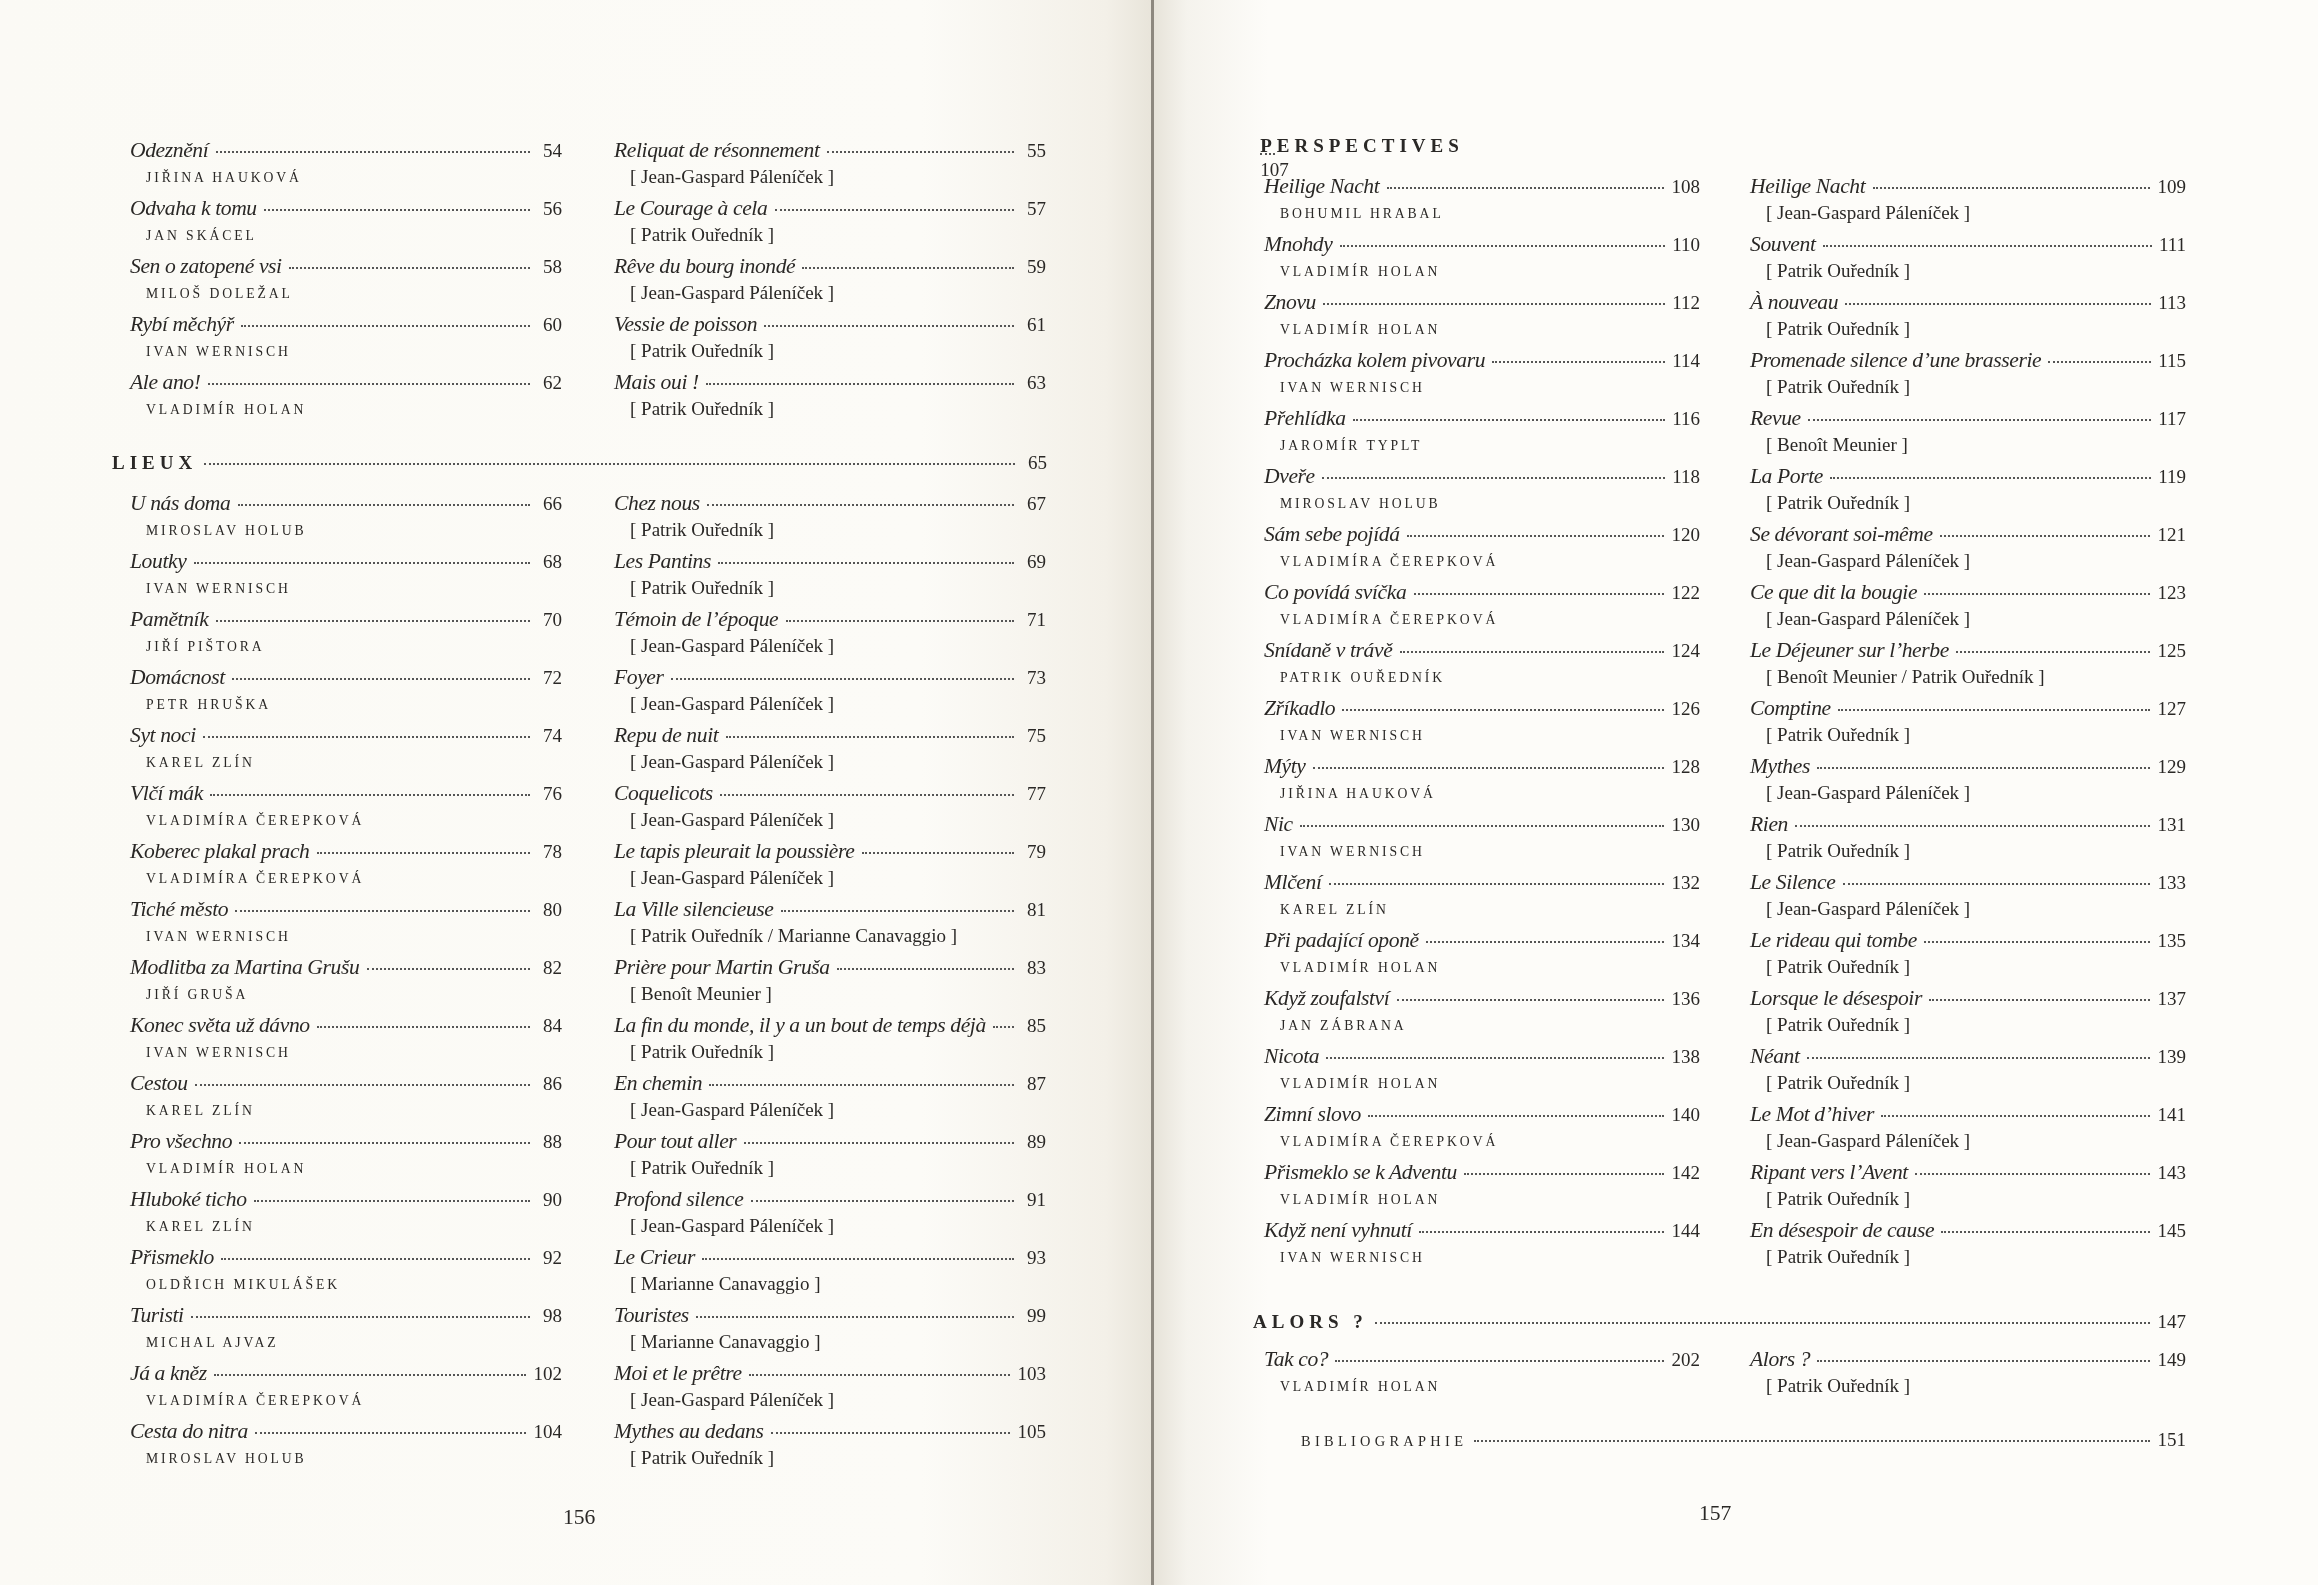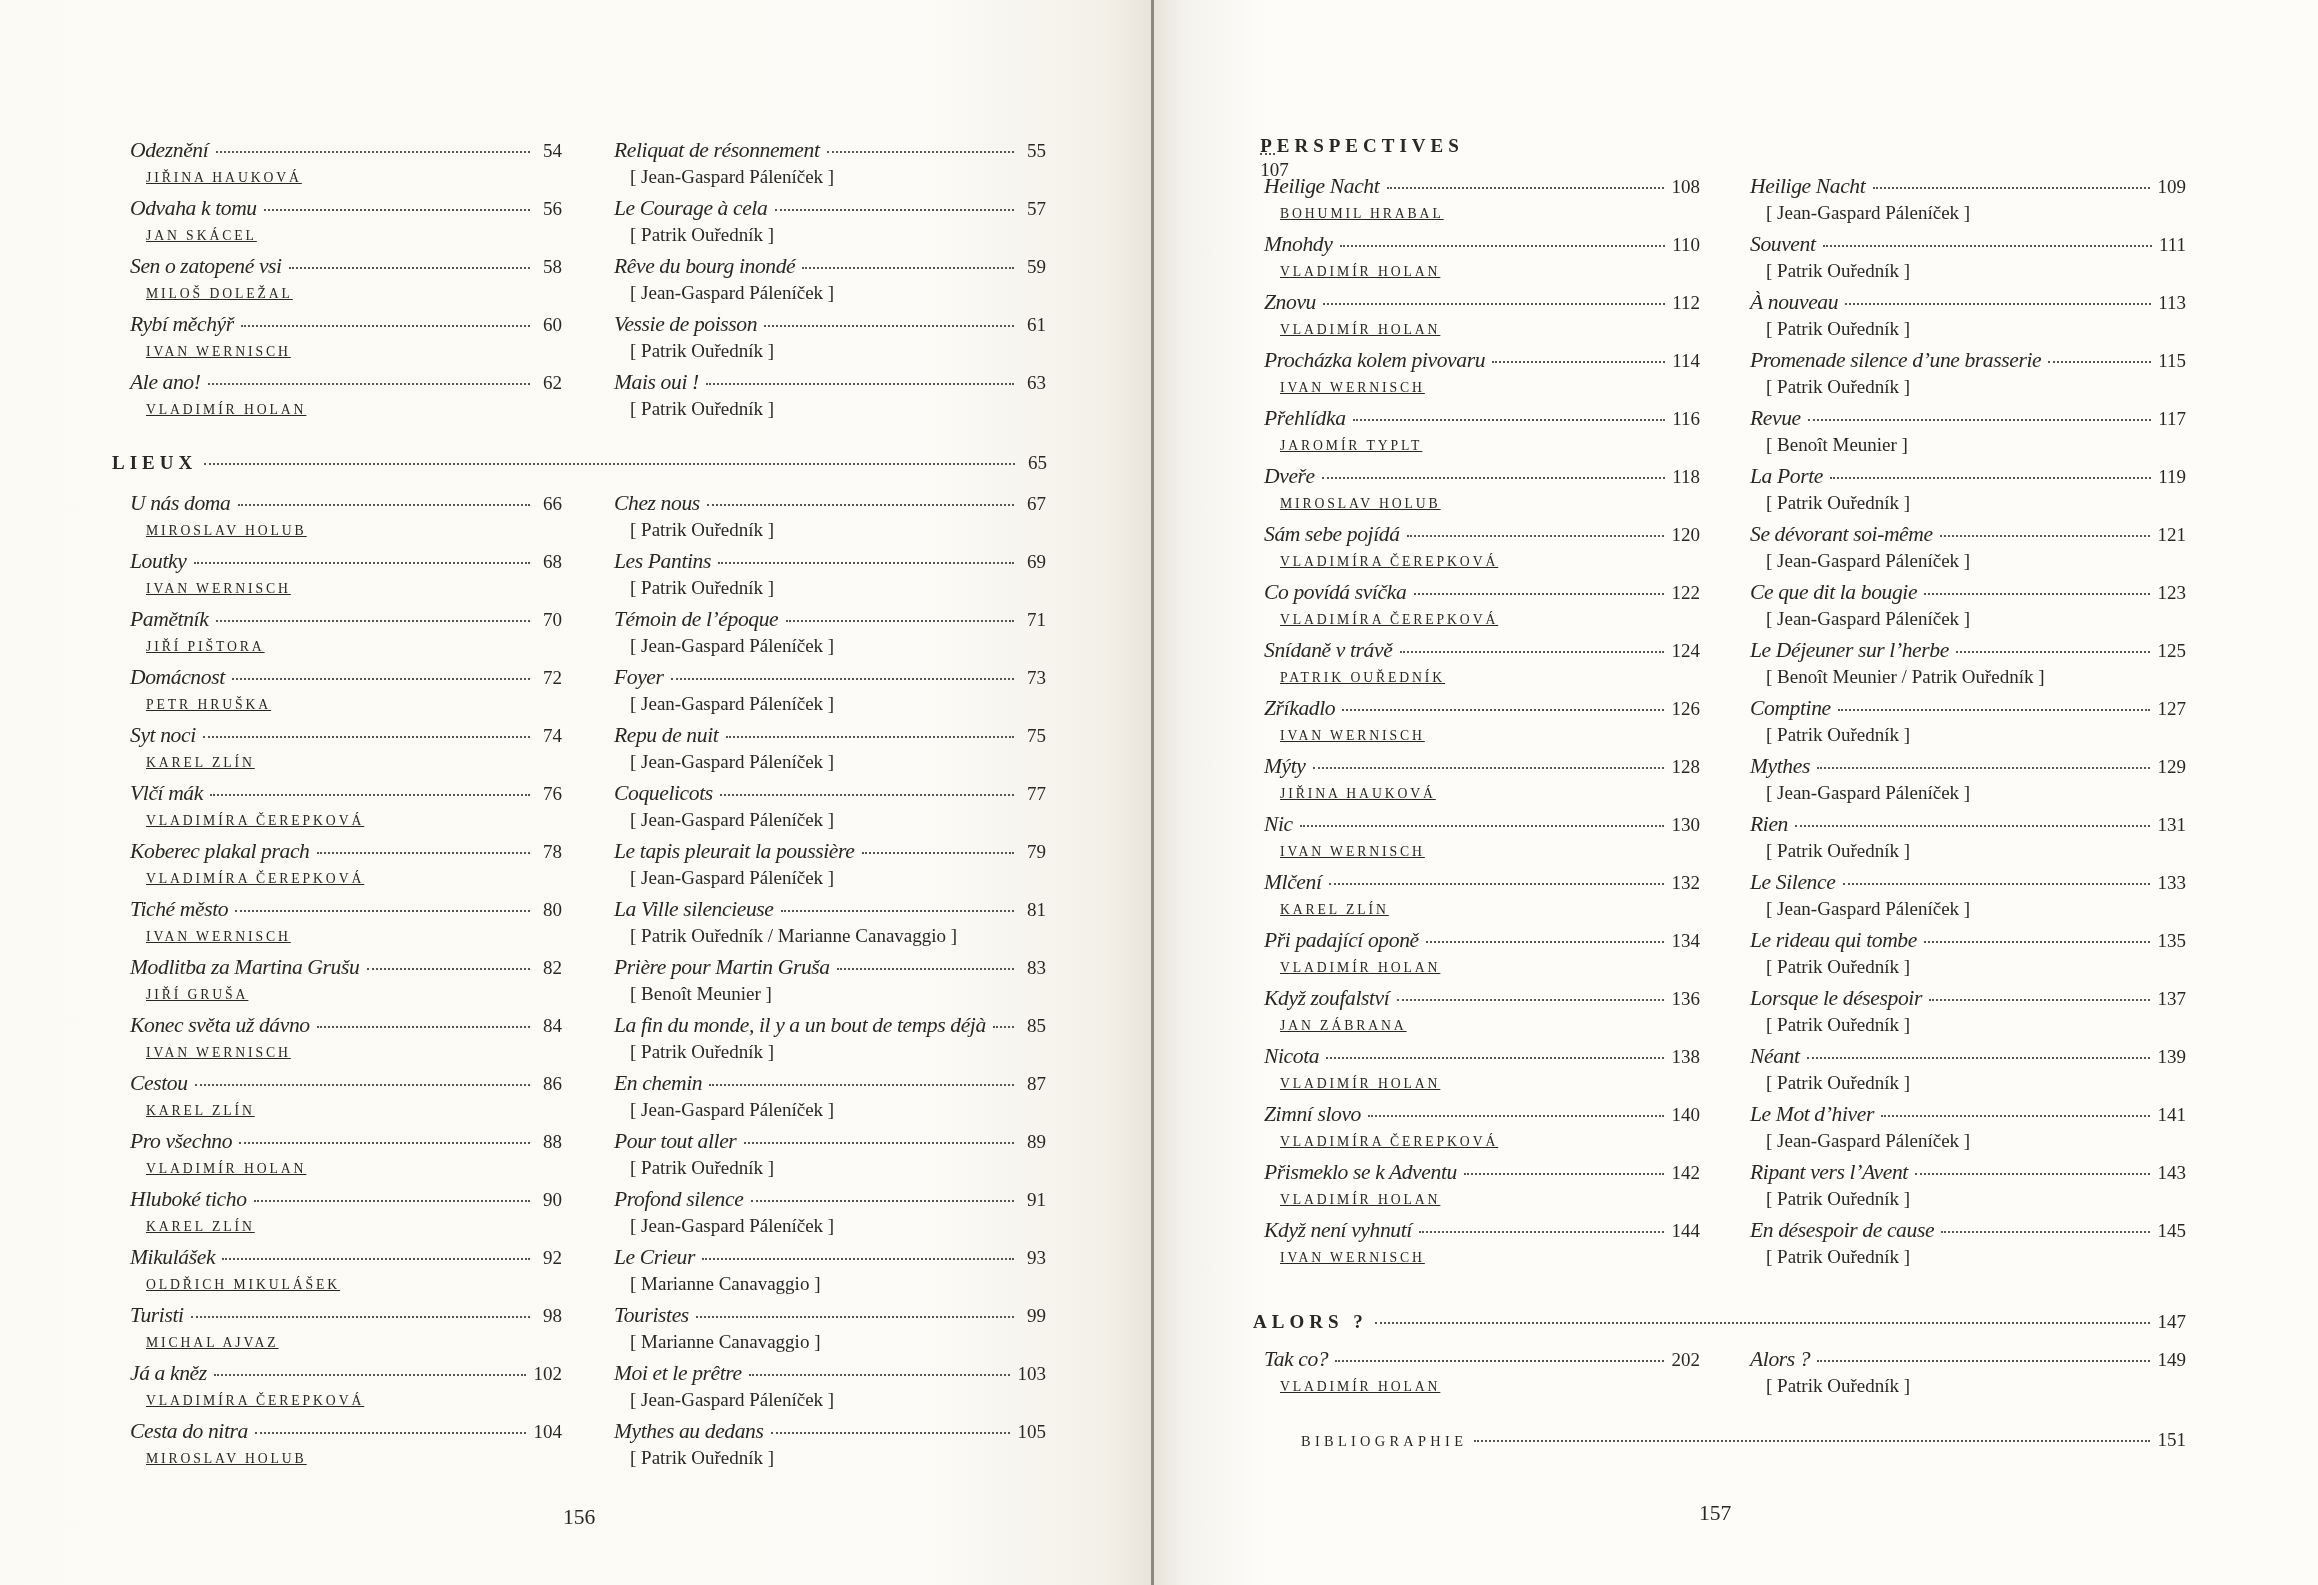--- a/index.html
+++ b/index.html
@@ -13,21 +13,21 @@
   .page-left { left:0; width:1152px; background:linear-gradient(to right,#fbfaf5 0%,#fcfbf7 80%,#f3f0e8 96%,#e8e4da 100%); }
   .page-right { left:1152px; width:1167px; background:linear-gradient(to right,#e6e2d8 0%,#f5f3ed 3%,#fdfcf9 10%,#fdfcf9 100%); }
   .gutter { position:absolute; left:1151px; top:0; width:2.9px; height:1586px; background:#6f6a60; opacity:.75; }
 
   .col { position:absolute; }
   .entry { position:relative; height:58px; }
   .title-line { display:flex; align-items:baseline; height:29px; }
   .title { font-style:italic; font-size:21.6px; white-space:nowrap; letter-spacing:-0.4px; }
   .dots { flex:1; margin:0 7.2px; border-bottom:2.2px dotted #555; height:0; position:relative; top:-4.3px; min-width:14.4px; }
   .num { font-size:19px; white-space:nowrap; text-align:right; min-width:24.5px; }
-  .author { font-size:13.7px; letter-spacing:2.9px; text-transform:uppercase; padding-left:16px; margin-top:2.9px;text-decoration:underline; }
+  .author { font-size:13.7px; letter-spacing:2.9px; text-transform:uppercase; padding-left:16px; margin-top:2.9px; }
   .translator { font-size:19px; padding-left:16px; margin-top:-1.4px; }
 
   .section { position:absolute; display:flex; align-items:baseline; }
   .section-label { font-size:19px; letter-spacing:5px; font-weight:bold; }
   .section-label.small { font-size:14.4px; letter-spacing:4.3px; font-weight:normal;margin-left:48px; }
   .folio { position:absolute; font-size:21.6px;text-align:center; }
 </style>
 </head>
 <body>
 
@@ -226,21 +226,21 @@
     <div class="entry">
       <div class="title-line">
         <span class="title">Hluboké ticho</span>
         <span class="dots"></span>
         <span class="num">90</span>
       </div>
       <div class="author">Karel Zlín</div>
     </div>
     <div class="entry">
       <div class="title-line">
-        <span class="title">Mikulášek</span>
+        <span class="title">Přismeklo</span>
         <span class="dots"></span>
         <span class="num">92</span>
       </div>
       <div class="author">Oldřich Mikulášek</div>
     </div>
     <div class="entry">
       <div class="title-line">
         <span class="title">Turisti</span>
         <span class="dots"></span>
         <span class="num">98</span>

